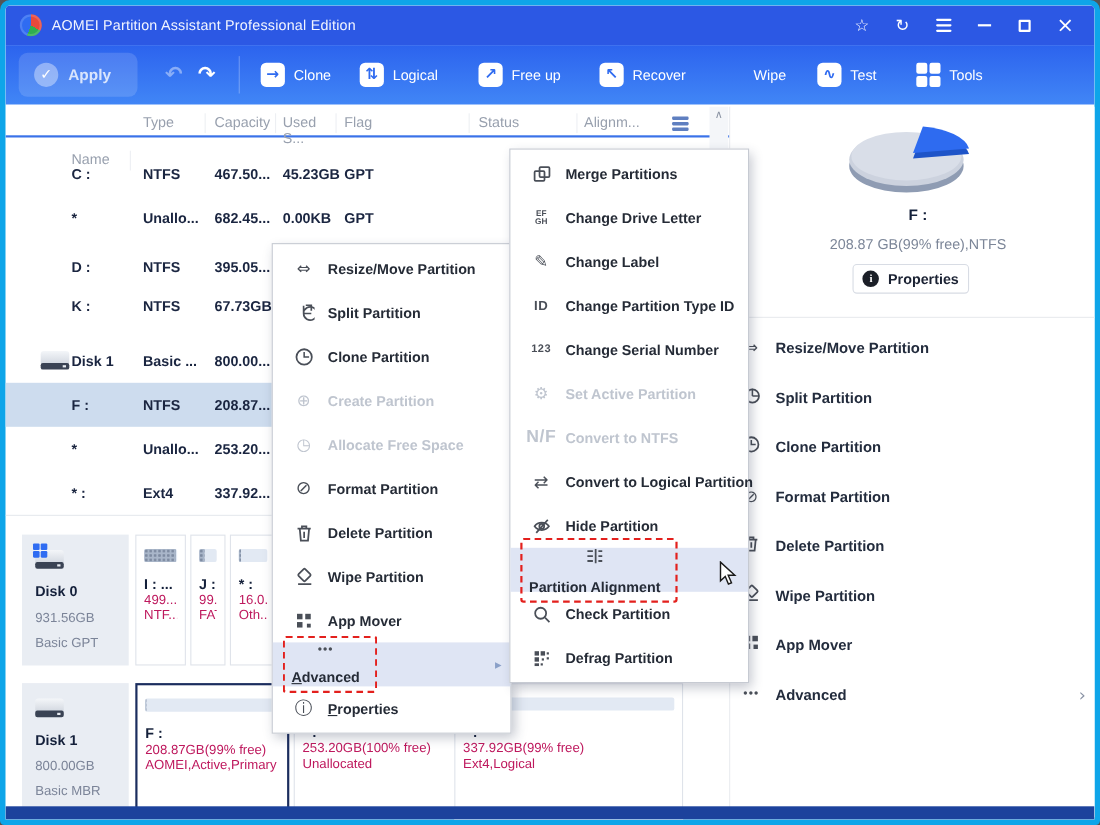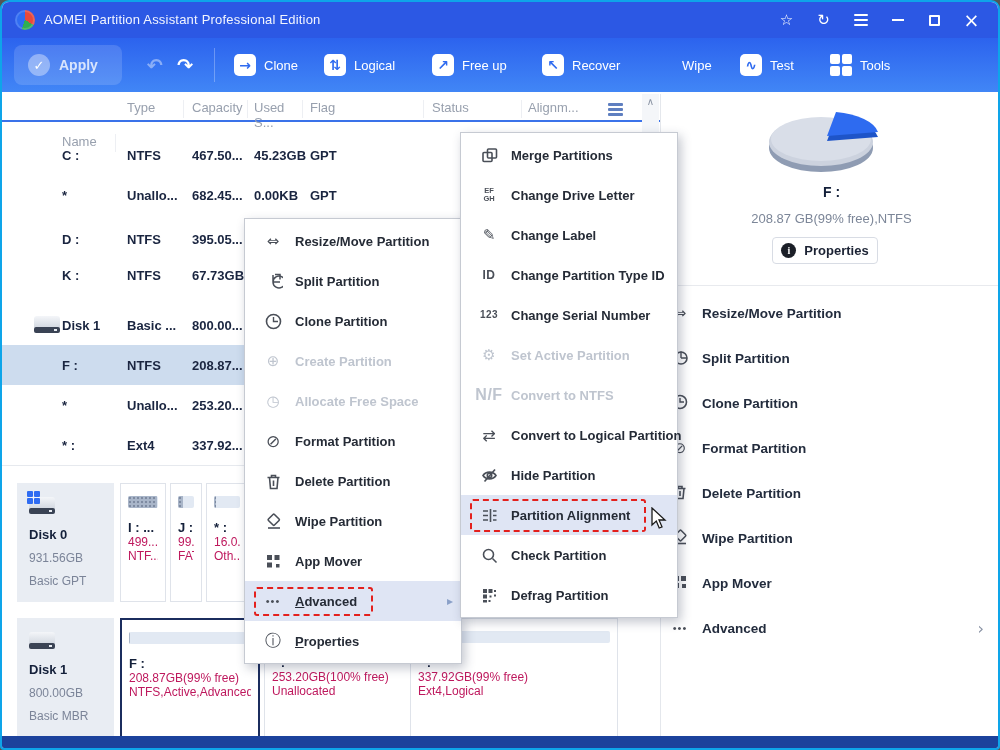--- a/index.html
+++ b/index.html
@@ -1,19 +1,19 @@
 <!DOCTYPE html>
 <html><head>
 <meta charset="utf-8">
 <style>
   * { box-sizing: border-box; margin: 0; padding: 0; }
   html,body { background:#555; }
   body { font-family:"Liberation Sans",sans-serif; }
   .window{position:relative;width:1000px;height:750px;background:#fff;overflow:hidden;
-    border:2px solid #0ea5e9;border-radius:9px 9px 4px 4px;padding-left:48px;}
+    border:5px solid #0ea5e9;border-radius:9px 9px 4px 4px;padding-left:48px;}
   .icon{font-family:"DejaVu Sans","Liberation Sans",sans-serif;}
 
   
   .titlebar{position:absolute;left:0;top:0;width:100%;height:36px;background:#2c58e4;
     display:flex;align-items:center;color:#fff;}
   .logo{position:absolute;left:13px;top:8px;width:20px;height:20px;border-radius:50%;
     background:conic-gradient(#e8493b 0 120deg,#2fae52 120deg 200deg,#2f6cf2 200deg 360deg);
     box-shadow:inset 0 0 0 2px rgba(255,255,255,.15);}
   .title{position:absolute;left:42px;top:10px;font-size:13px;letter-spacing:.2px;color:#f2f5ff;}
   .tbtns{position:absolute;right:8px;top:0;height:36px;display:flex;align-items:center;}
@@ -111,21 +111,21 @@
   .submenu{left:458px;top:130px;width:218px;z-index:22;}
   .mitem{height:40px;display:flex;align-items:center;gap:11px;padding:0 8px 0 17px;}
   .mitem.hl{background:#dfe5f4;}
   .mic{width:22px;flex:none;text-align:center;color:#4a4f58;font-size:15px;display:flex;
     align-items:center;justify-content:center;}
   .mlb{font-size:13px;font-weight:bold;color:#252b36;white-space:nowrap;}
   .mitem.dis .mic,.mitem.dis .mlb{color:#bfc5cf;}
   .mnem{display:inline-block;}
   .mnem::first-letter{text-decoration:underline;}
   .redbox{display:inline-flex;align-items:center;gap:11px;border:2px dashed #e3201d;border-radius:3px;
-    padding:5px 14px 5px 6px;margin-left:-8px;}
+    padding:5px 14px 5px 6px;margin-left:-8px;flex-direction:column;}
   .subarrow{margin-left:auto;color:#8aa0c8;font-size:12px;}
   .txtic{font-size:9px;font-weight:bold;letter-spacing:.5px;color:#4a4f58;line-height:1;}
   .txtic2{display:flex;flex-direction:column;font-size:7.5px;font-weight:bold;line-height:1.1;color:#4a4f58;}
   .msvg{stroke:#4a4f58;fill:none;stroke-width:1.6;}
 
   .statusbar{position:absolute;left:0;bottom:0;width:100%;height:12px;background:#1c429c;}
   .cursor{position:absolute;left:648px;top:505px;z-index:40;}
 </style>
 </head>
 <body>
@@ -321,21 +321,21 @@
       <div class="dname">Disk 1</div>
       <div class="dsize">800.00GB</div>
       <div class="dscheme">Basic MBR</div>
     </div>
     <div class="pcard selcard" style="left:118px;top:0;width:140px;height:120px;">
       <div class="ubar">
           <div class="ufill" style="width: 1%;"></div>
         </div>
       <div class="pname">F :</div>
       <div class="pline">208.87GB(99% free)</div>
-      <div class="pline">NTFS,Active,Advanced</div>
+      <div class="pline">AOMEI,Active,Primary</div>
     </div>
     <div class="pcard" style="left:262px;top:0;width:158px;height:120px;">
       <div class="ubar">
           <div class="ufill" style="width: 0%;"></div>
         </div>
       <div class="pname">* :</div>
       <div class="pline">253.20GB(100% free)</div>
       <div class="pline">Unallocated</div>
     </div>
     <div class="pcard" style="left:408px;top:0;width:208px;height:156px;">

